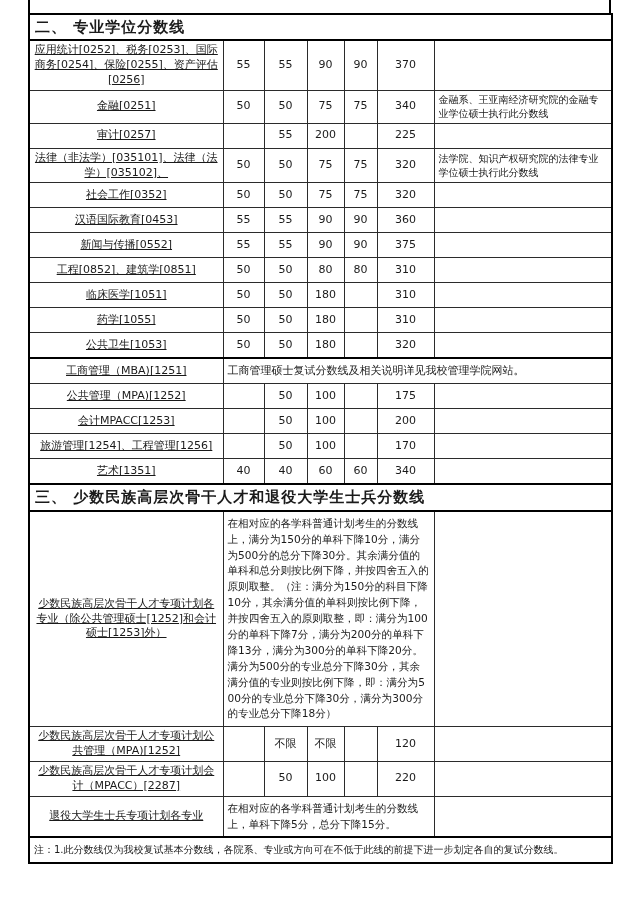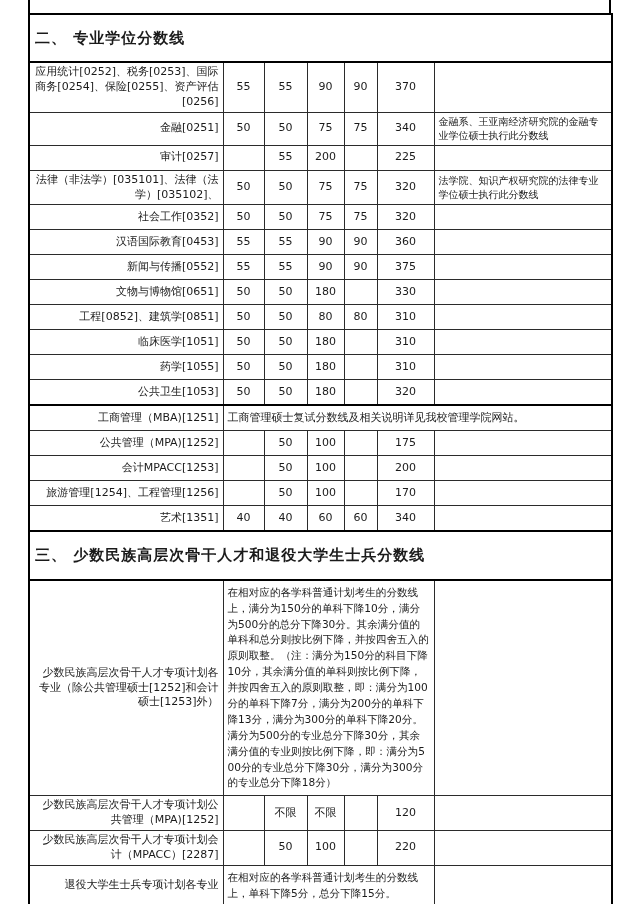--- a/index.html
+++ b/index.html
@@ -16,29 +16,29 @@
   table{
     border-collapse:collapse;table-layout:fixed;width:583px;
     border:2px solid #000;
   }
   td{
     border:1px solid #2b2b2b;background:#fff;
     font-size:11px;line-height:1.35;
     padding:2px 4px;height:20px;vertical-align:middle;
     word-break:break-all;
   }
-  td.name{text-align:right;}
+  td.name{text-align:center;text-decoration:underline;}
   td.num{text-align:center;padding:2px 1px;}
   td.note{font-size:10px;line-height:1.4;}
   td.span-cell{text-align:left;}
   td.longtext{font-size:10.6px;line-height:1.5;vertical-align:top;padding:4px 4px;}
   tr.sec td{
     font-size:15px;font-weight:bold;letter-spacing:1px;
     border-top:2px solid #000;border-bottom:2px solid #000;
-    padding:13px 5px;height:auto;
+    padding:2px 5px;height:auto;
   }
   tr.thick-top td{border-top:2px solid #000;margin-top:40px;}
   tr.foot td{font-size:10px;padding:5px 4px;border-top:2px solid #000;height:auto;}
 </style>
 </head>
 <body>
 
 <div class="page">
   <div class="top-strip"></div>
   <table>
@@ -112,29 +112,20 @@
         <tr>
           <td class="name">新闻与传播[0552]</td>
           <td class="num">55</td>
           <td class="num">55</td>
           <td class="num">90</td>
           <td class="num">90</td>
           <td class="num">375</td>
           <td class="note"></td>
         </tr>
         <tr>
-          <td class="name">文物与博物馆[0651]</td>
-          <td class="num">50</td>
-          <td class="num">50</td>
-          <td class="num">180</td>
-          <td class="num"></td>
-          <td class="num">330</td>
-          <td class="note"></td>
-        </tr>
-        <tr>
           <td class="name">工程[0852]、建筑学[0851]</td>
           <td class="num">50</td>
           <td class="num">50</td>
           <td class="num">80</td>
           <td class="num">80</td>
           <td class="num">310</td>
           <td class="note"></td>
         </tr>
         <tr>
           <td class="name">临床医学[1051]</td>

